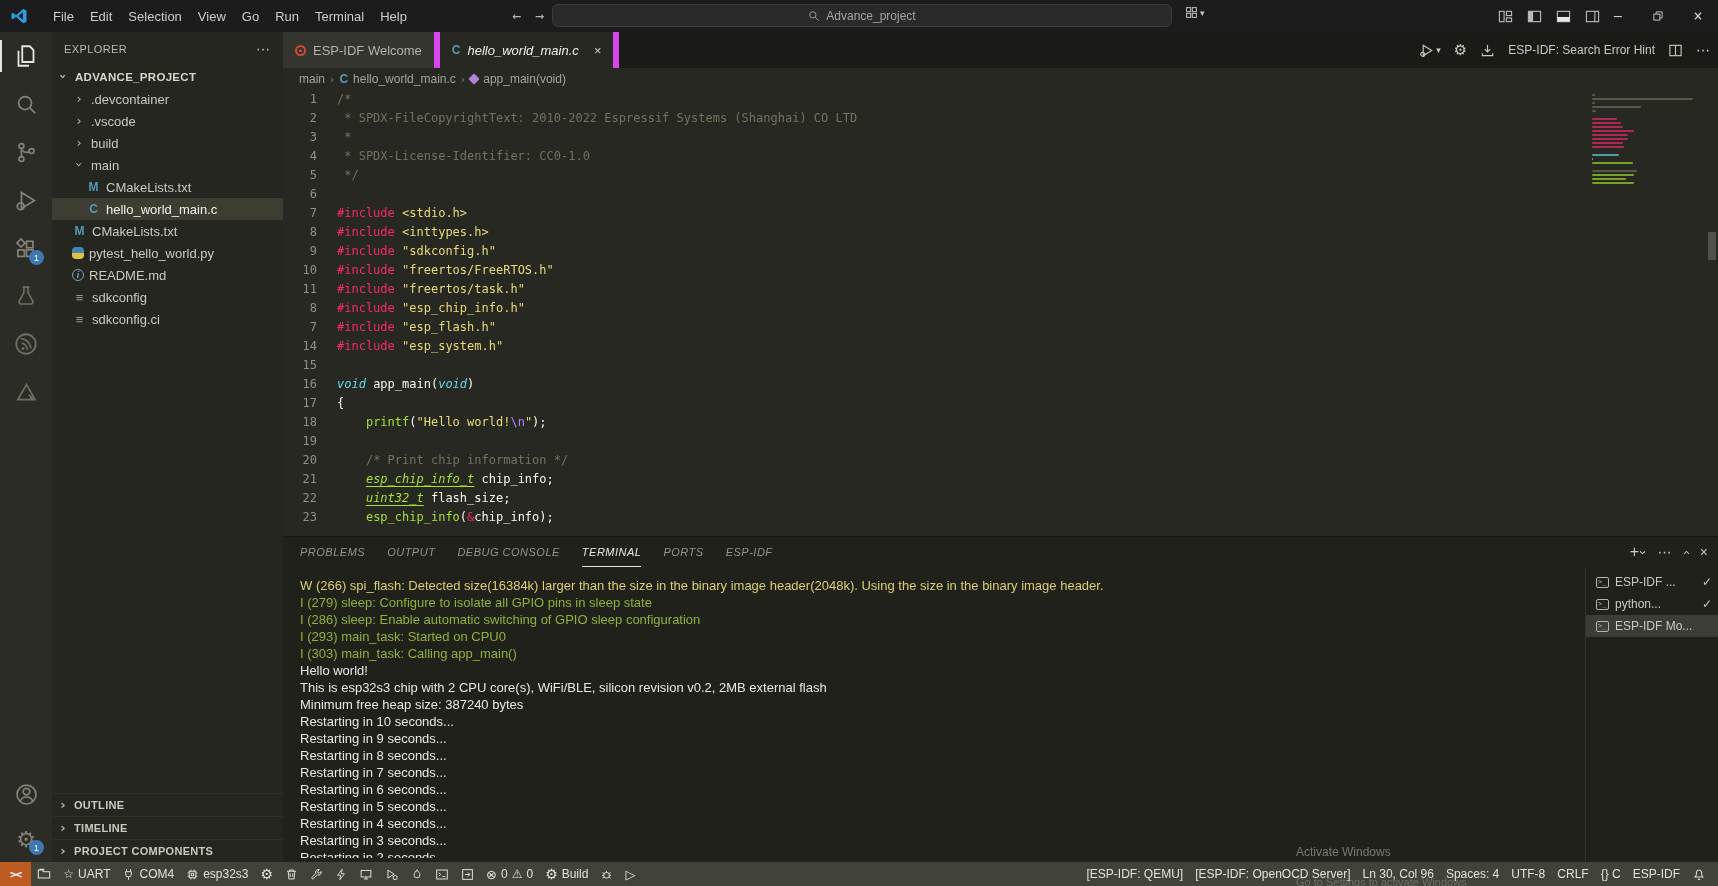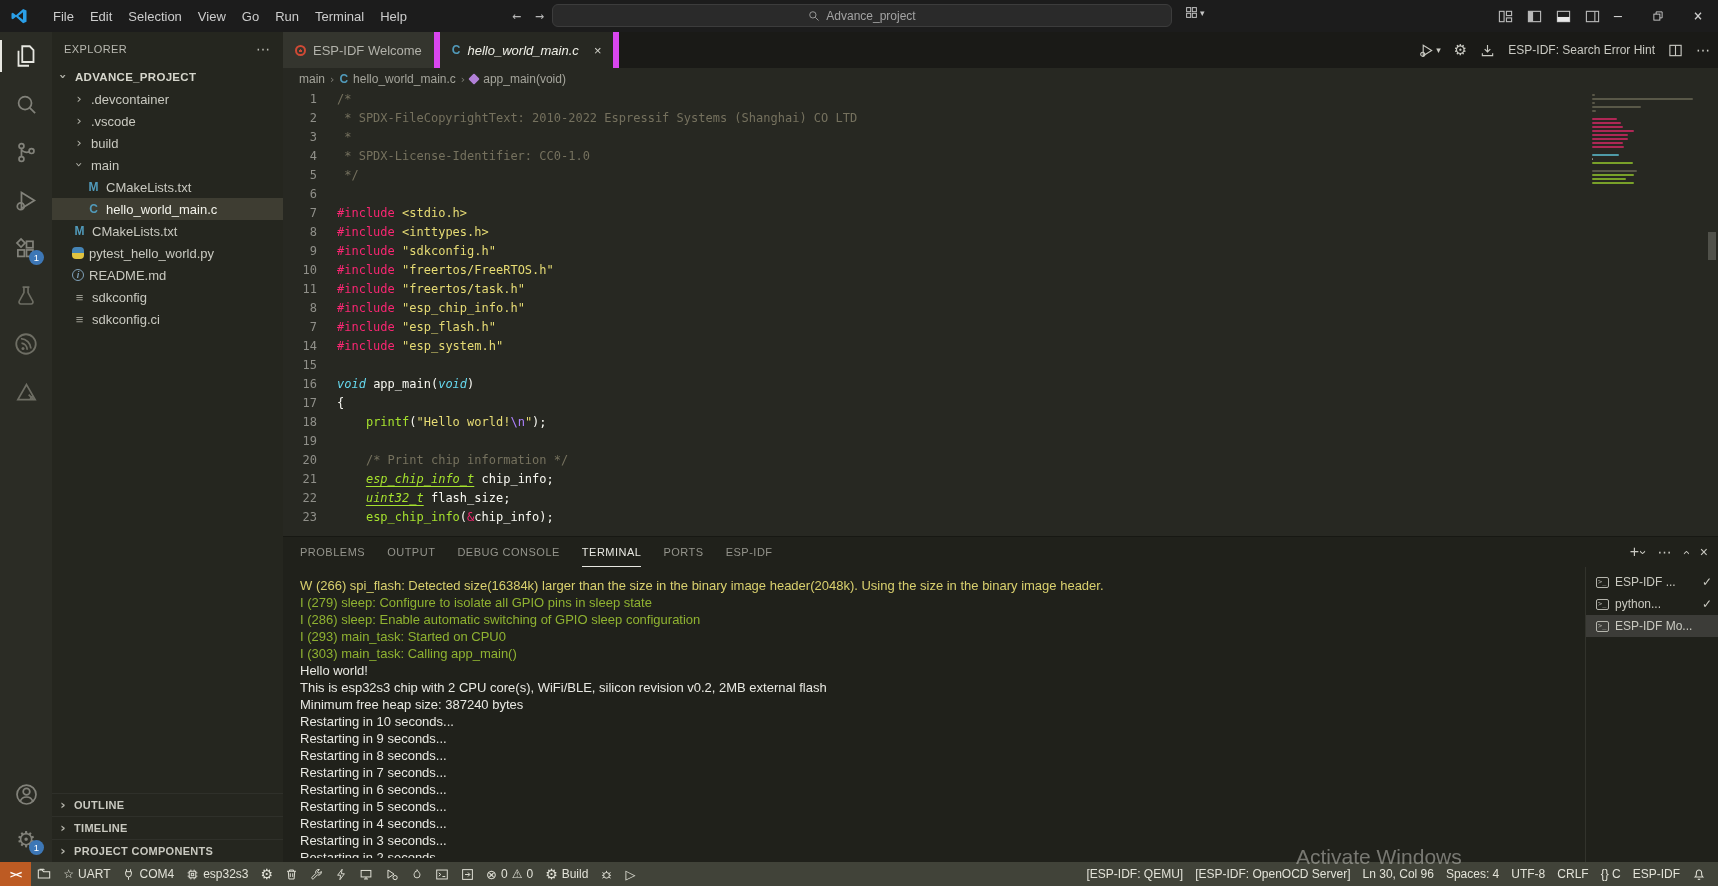--- a/index.html
+++ b/index.html
@@ -86,21 +86,21 @@
   .tk-cyan{color:#66D9EF;font-style:italic} .tk-green{color:#A6E22E}
   .tk-greenu{color:#A6E22E;font-style:italic;text-decoration:underline;text-underline-offset:3px}
   .tk-purple{color:#AE81FF} .tk-white{color:#F8F8F2}
   .minimap { position:absolute; right:16px; top:0; width:110px; padding-top:4px; }
   .mm-line { height:2px; margin-bottom:2px; border-radius:1px; }
   .scroll-slider { position:absolute; right:2px; top:142px; width:8px; height:28px; background:rgba(130,130,125,.45); }
 
   
   .panel { position:absolute; left:0; right:0; bottom:0; height:326px; background:#20211b; border-top:1px solid #171813; }
   .panel-tabs { position:absolute; left:0; right:0; top:0; height:30px; display:flex; align-items:center; gap:22px;
-    padding-left:17px; font-size:11px; letter-spacing:.5px; color:#94948c; }
+    padding-left:17px; font-size:11px; letter-spacing:.5px; color:#94948c;font-style:italic; }
   .ptab { height:30px; display:flex; align-items:center; cursor:default; }
   .ptab.active { color:#e8e8e2; border-bottom:1px solid #e8e8e2; }
   .panel-actions { position:absolute; right:10px; top:0; height:30px; display:flex; align-items:center; gap:12px;
     color:#c9c9c2; font-size:14px; }
   .pa-chev { display:inline-block; font-size:13px; }
   .rot90 { transform:rotate(90deg); } .rotm90 { transform:rotate(-90deg); }
   .term-out { position:absolute; left:17px; top:40px; right:140px; bottom:4px; overflow:hidden;
     font-family:Liberation Sans, sans-serif; font-size:13px; line-height:17px; white-space:pre; }
   .tl-yellow{color:#d9d06e} .tl-green{color:#8fb231} .tl-white{color:#e8e8e2}
   .term-list { position:absolute; right:0; top:30px; width:133px; bottom:0; border-left:1px solid #32332c; padding-top:4px; }
@@ -115,21 +115,21 @@
     display:flex; align-items:center; font-size:12px; z-index:20; }
   .sb-item { display:flex; align-items:center; gap:4px; padding:0 6px; height:24px; cursor:default; }
   .sb-item svg { display:block; }
   .sb-remote { background:#bd5b23; color:#fff; padding:0 10px; font-weight:700;
     font-family:"DejaVu Sans Mono", monospace; font-size:11px; letter-spacing:-1px; }
   .sb-right { margin-left:auto; display:flex; align-items:center;text-align:right; }
   .glyph { font-family:"DejaVu Sans", sans-serif; }
 
   .watermark { position:absolute; left:1296px; top:845px; z-index:40; pointer-events:none;
     color:rgba(205,205,200,.5); }
-  .watermark .w1 { font-size:21px; }
+  .watermark .w1 { font-size:12px; }
   .watermark .w2 { font-size:11px; color:rgba(205,205,200,.32); margin-top:17px; }
 
   svg.ic { stroke:currentColor; fill:none; stroke-width:1.2; }
 </style>
 </head>
 <body>
 
 <div class="app">
 
   <div class="titlebar">

